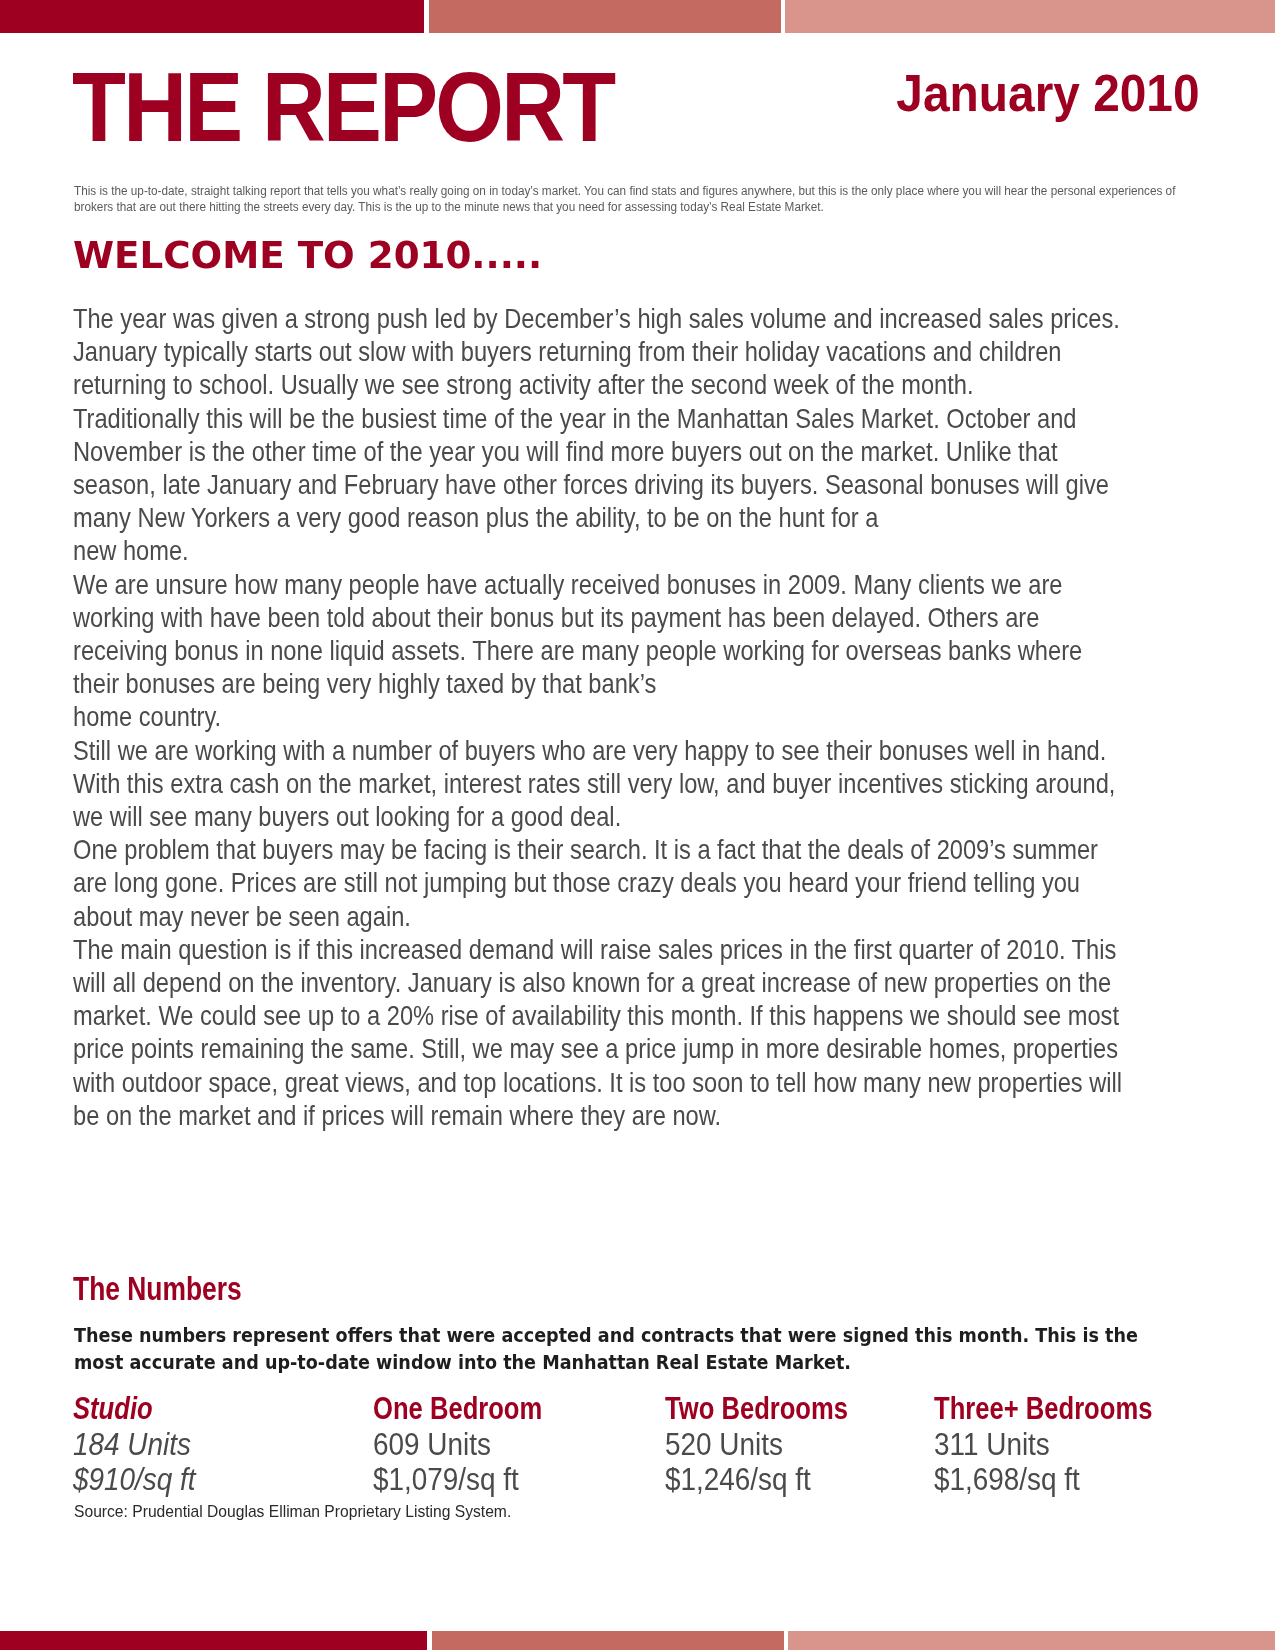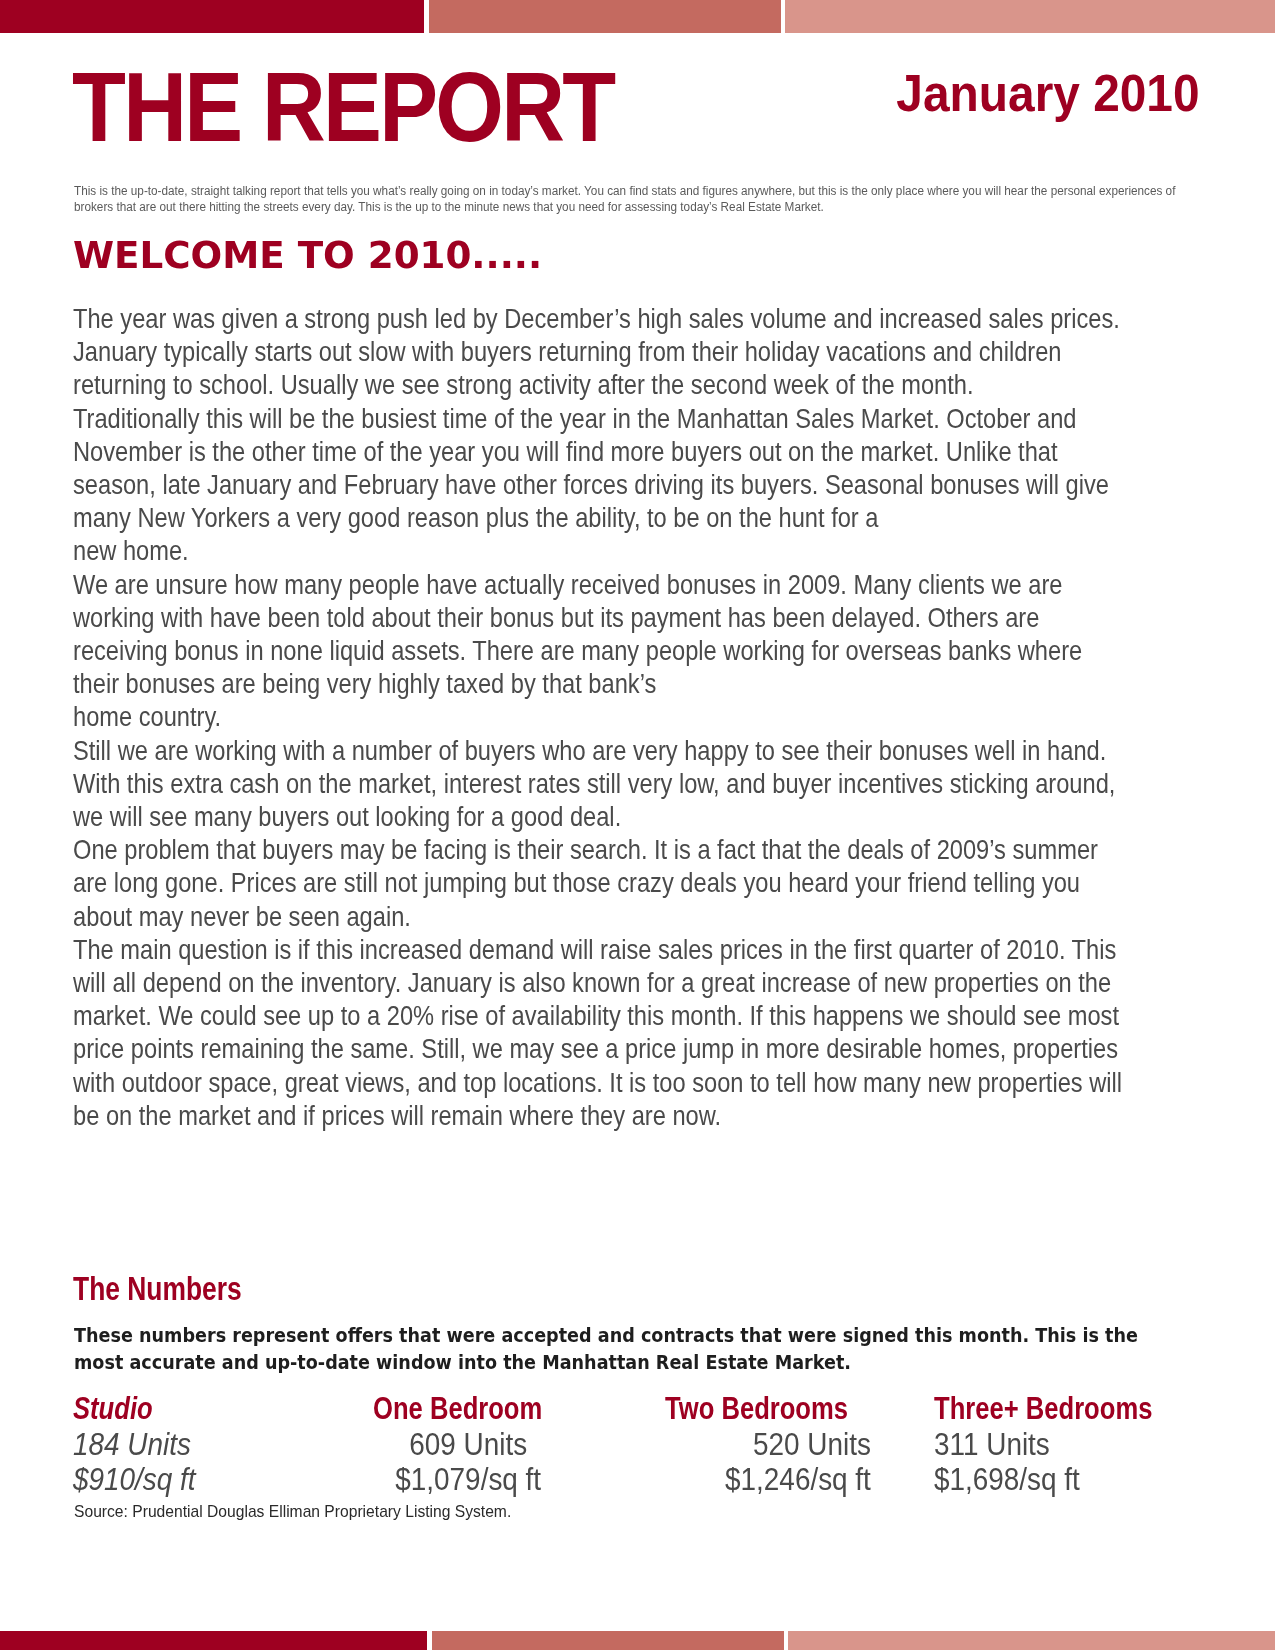--- a/index.html
+++ b/index.html
@@ -60,22 +60,22 @@
   .stat .label {
     font-weight: 700; font-size: 32px; line-height: 36px; white-space: nowrap;
     transform: scaleX(0.8); transform-origin: left top;
   }
   .stat .units, .stat .price {
     font-size: 31px; line-height: 35px; color: #4a4a4a; white-space: nowrap;
     transform: scaleX(0.9); transform-origin: left top;
   }
   .stat .units { margin-top: 1px; }
   .stat.c1 { left: 73px; font-style: italic; }
-  .stat.c2 { left: 373px; text-align: center; }
-  .stat.c3 { left: 665px; text-align: right; }
+  .stat.c2 { left: 373px; }
+  .stat.c3 { left: 665px; }
   .stat.c4 { left: 934px; }
   .source {
     position: absolute; left: 74px; top: 1502px;
     font-size: 17px; line-height: 20px; color: #2a2a2a; white-space: nowrap;
     transform: scaleX(0.92); transform-origin: left top;
   }
 </style>
 </head>
 <body>
 

